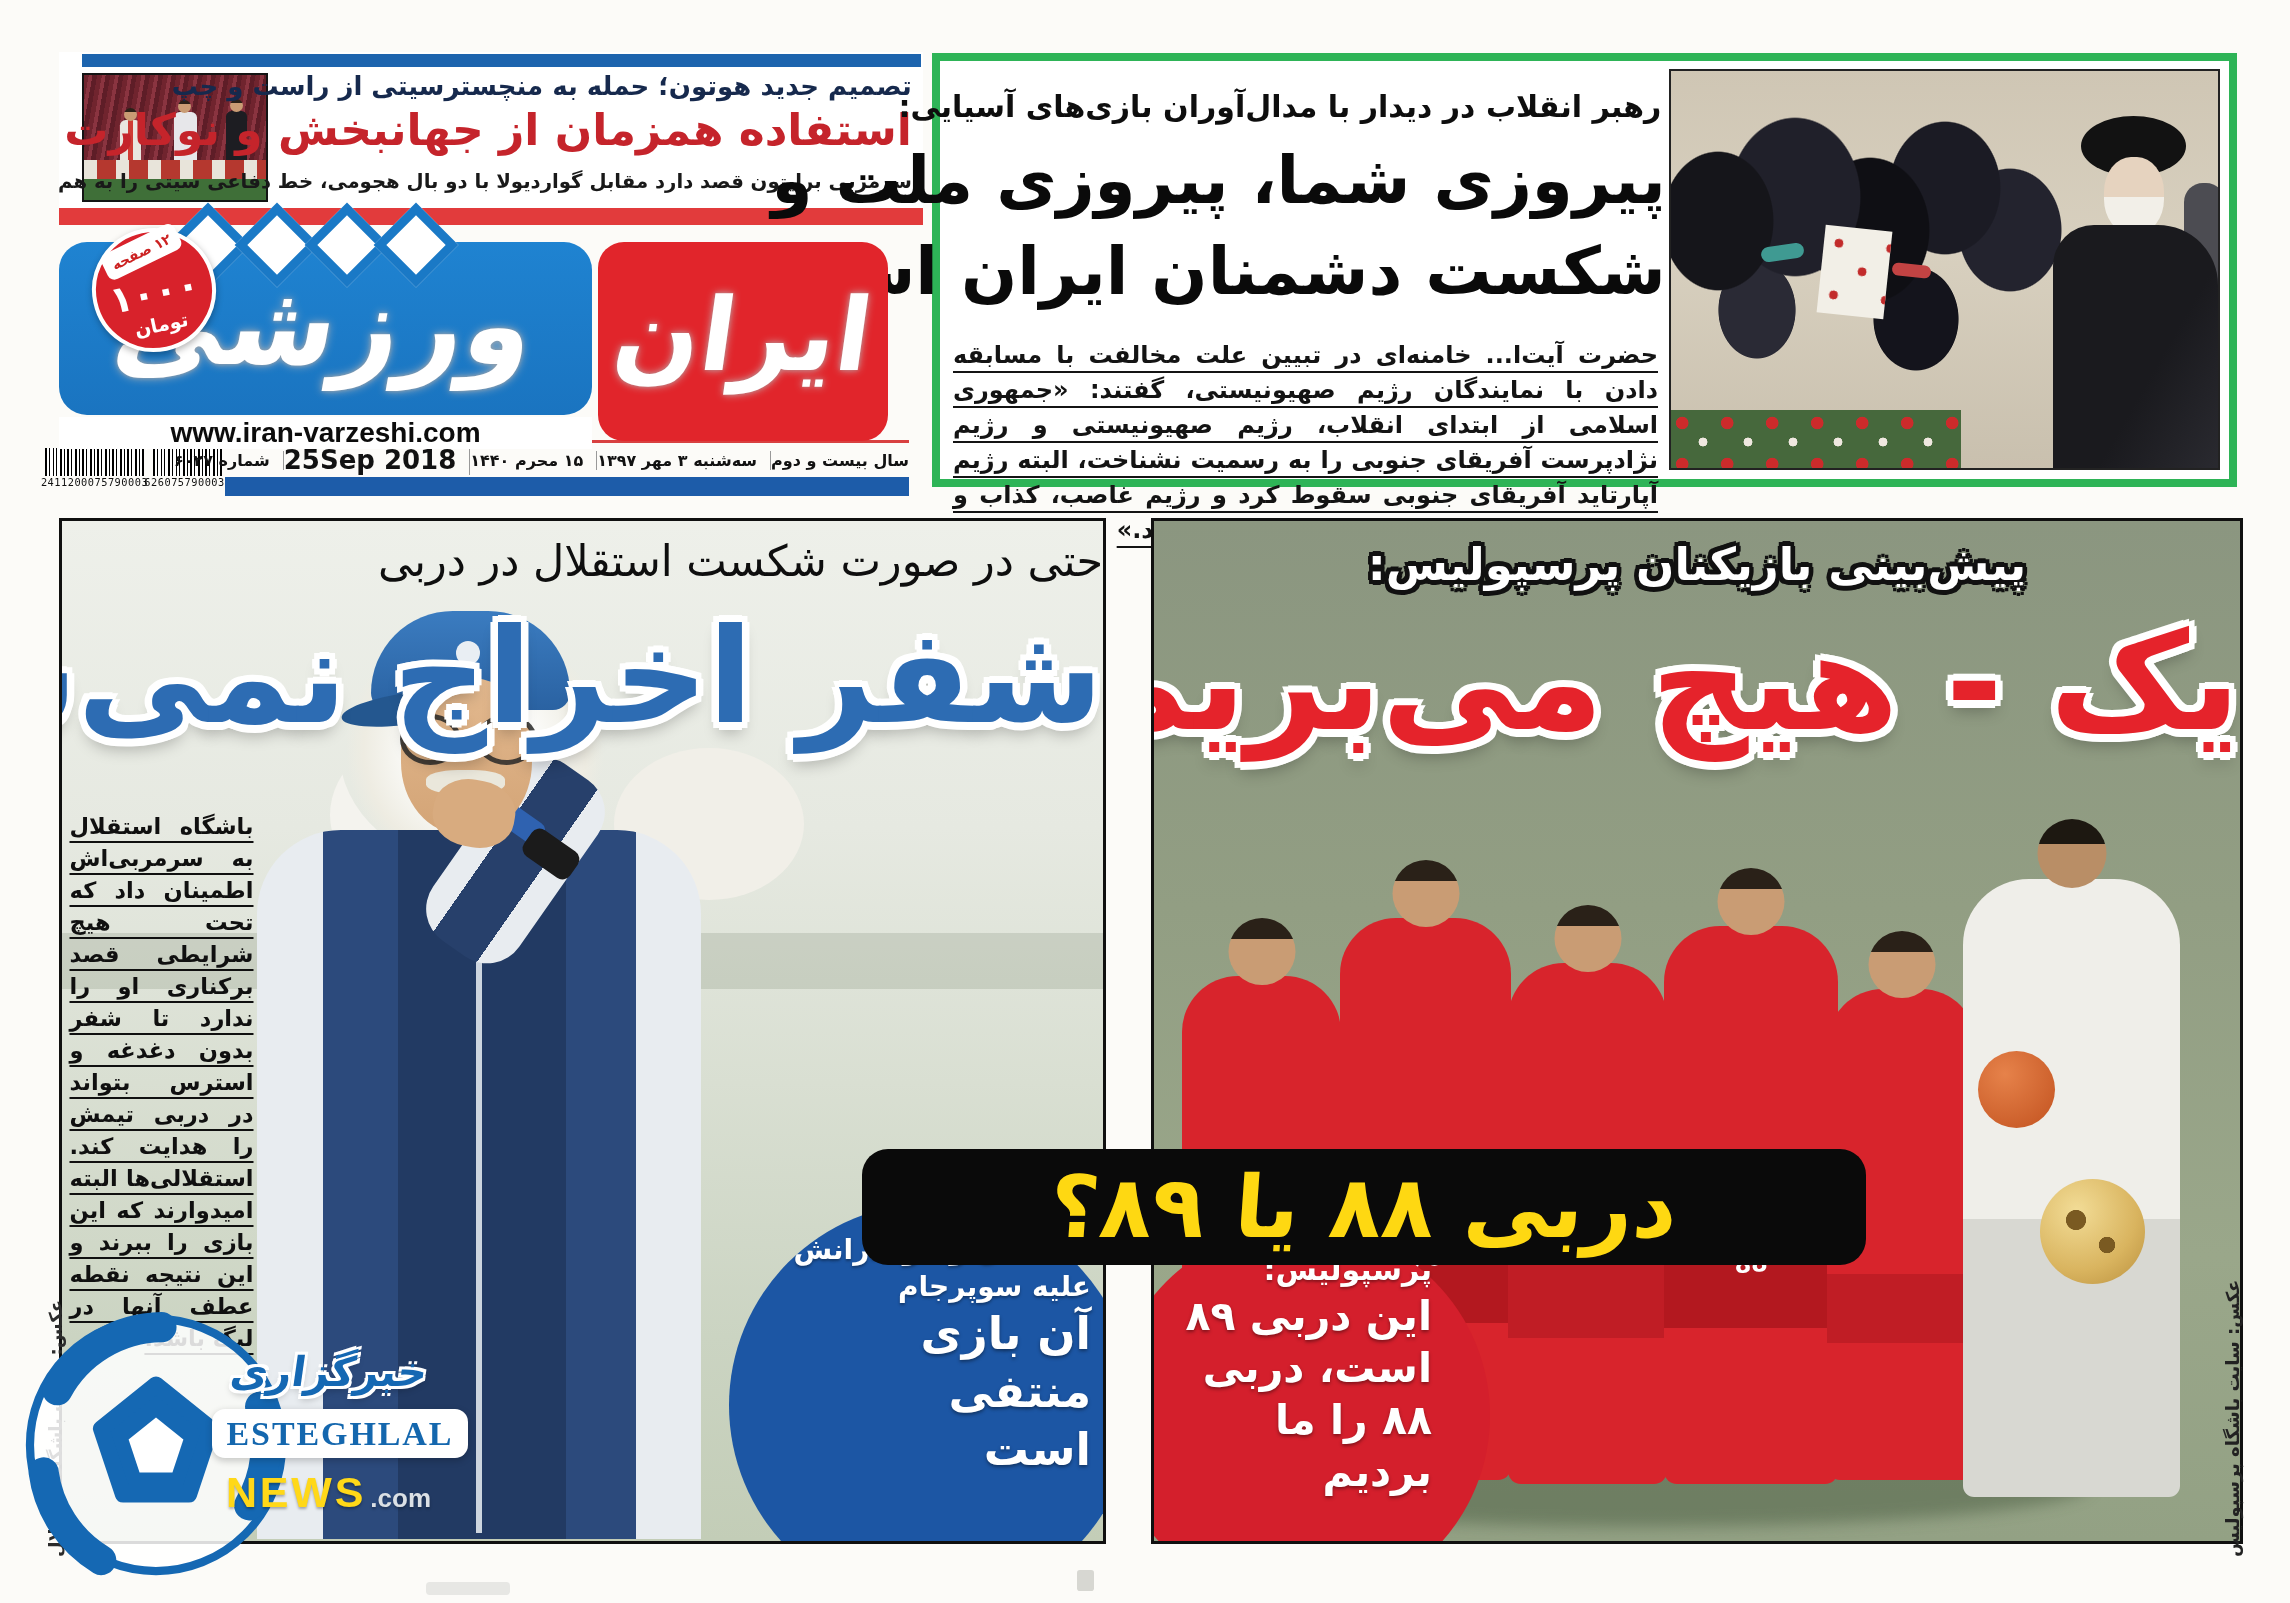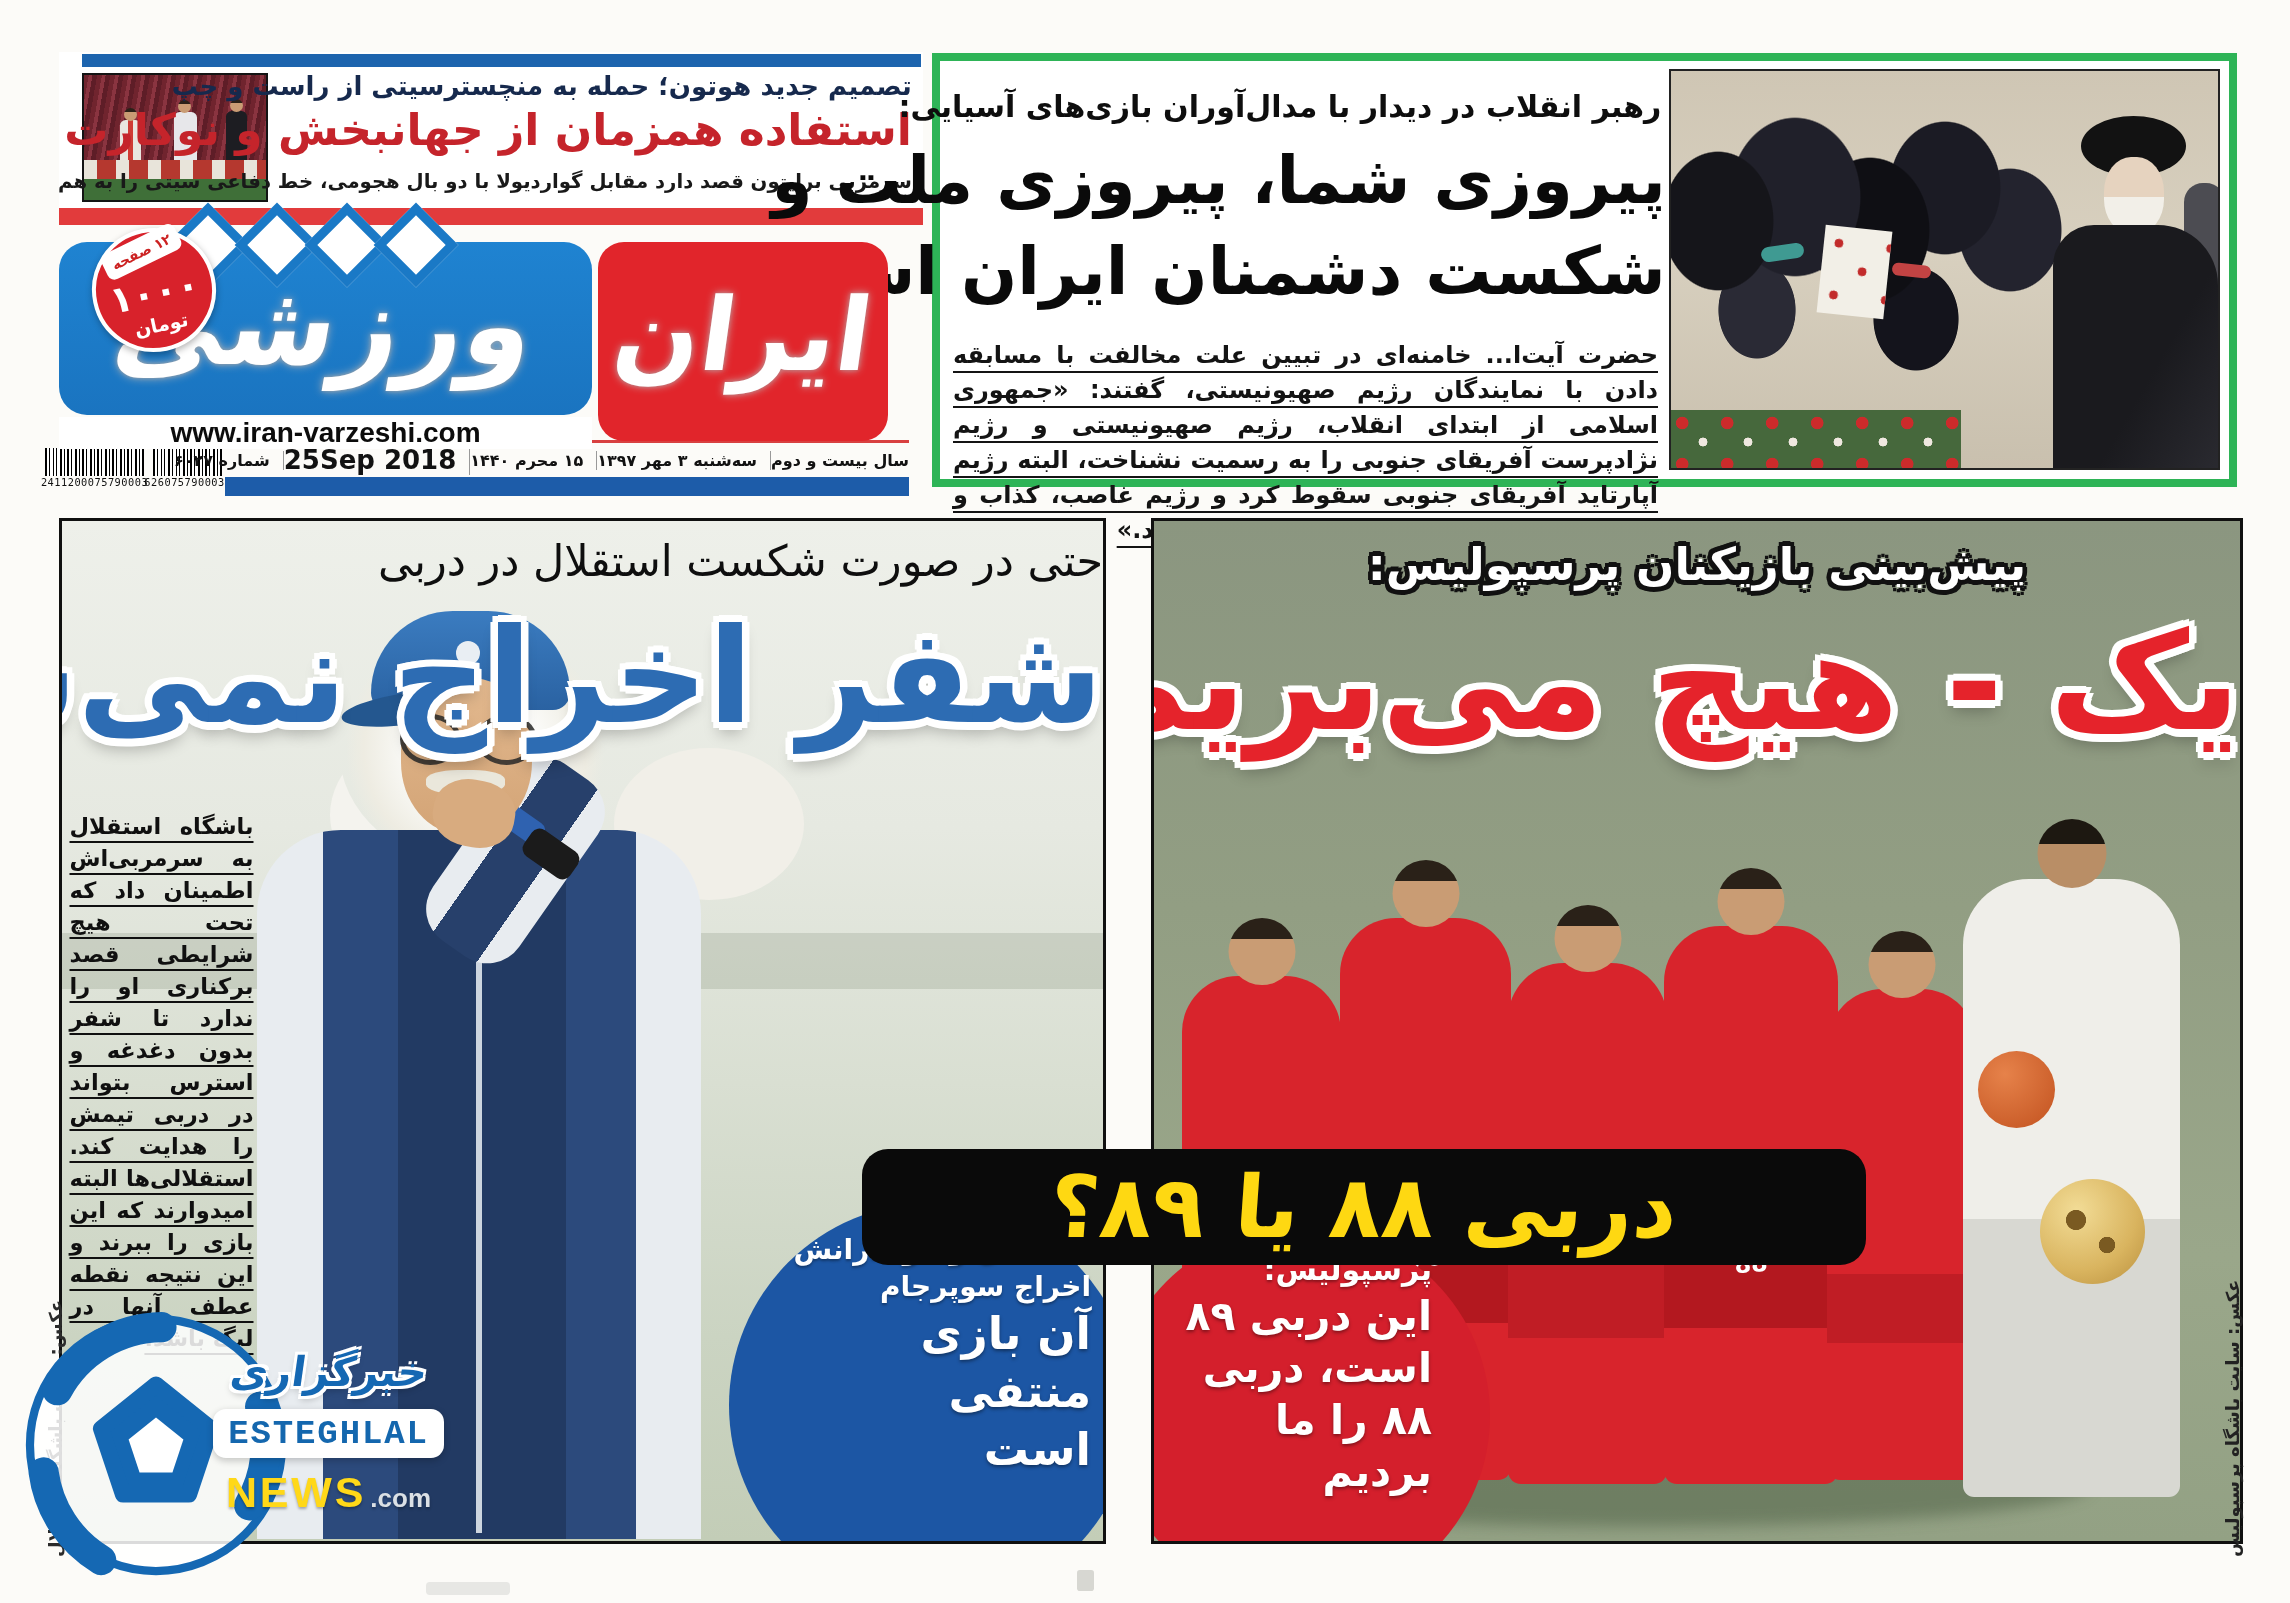--- a/index.html
+++ b/index.html
@@ -167,21 +167,21 @@
   .vcap-left{left:45px;top:1182px;height:375px}
   .vcap-right{left:2222px;top:1248px;height:309px;color:#222}
 
   
   .enews{left:7.5px;top:1299px;width:440px;height:305px;z-index:50}
   .enews-ball{left:11.2px;top:9.4px;width:274px;height:274px}
   .enews-col{left:204px;top:49px;width:234px;text-align:center}
   .enews-farsi{font-size:41px;font-weight:bold;color:#1568b3;transform:skewX(-8deg);
     text-shadow:-2.8px -2.8px 0 #fff,2.8px -2.8px 0 #fff,-2.8px 2.8px 0 #fff,2.8px 2.8px 0 #fff,0 3.7px 7.5px rgba(0,0,0,.25)}
   .enews-name{display:inline-block;margin-top:13px;background:#fff;border-radius:13px;padding:5.6px 15px;
-    color:#1467ae;font-family:Liberation Mono, monospace;font-size:34px;font-weight:bold;letter-spacing:1.9px;box-shadow:0 2.8px 7.5px rgba(0,0,0,.2)}
+    color:#1467ae;font-family:Liberation Serif, serif;font-size:34px;font-weight:bold;letter-spacing:1.9px;box-shadow:0 2.8px 7.5px rgba(0,0,0,.2)}
   .enews-news{margin-top:9.4px;font-family:"Liberation Sans",sans-serif;font-weight:bold}
   .enews-news .yellow{font-size:43px;color:#ffd818;text-shadow:0 1.9px 2.8px rgba(0,0,0,.3);letter-spacing:2.8px}
   .enews-news .tld{font-size:26px;color:#dbe0e5;text-shadow:0 1.9px 2.8px rgba(0,0,0,.3)}
 
   .smudge1{left:426px;top:1582px;width:84px;height:13px;background:#e7e7e4;border-radius:3.7px}
   .smudge2{left:1077px;top:1570px;width:17px;height:20.6px;background:#d7d7d2;border-radius:2.8px}
 </style>
 </head>
 <body>
 
@@ -274,21 +274,21 @@
     <div class="abs c-glasses"></div>
     <div class="abs c-mustache"></div>
     <div class="abs c-hand"></div>
 
     <div class="abs lb-kicker rtl">حتی در صورت شکست استقلال در دربی</div>
     <div class="abs lb-headline rtl outline-white">شفر اخراج نمی‌شود</div>
     <div class="abs lb-body">باشگاه استقلال به سرمربی‌اش اطمینان داد که تحت هیچ شرایطی قصد برکناری او را ندارد تا شفر بدون دغدغه و استرس بتواند در دربی تیمش را هدایت کند. استقلالی‌ها البته امیدوارند که این بازی را ببرند و این نتیجه نقطه عطف آنها در لیگ باشد.</div>
 
     <div class="abs blue-circle">
       <div class="bc-s">استقلال و هوادارانش</div>
-      <div class="bc-s">اخراج سوپرجام</div>
+      <div class="bc-s">علیه سوپرجام</div>
       <div class="bc-l">آن بازی</div>
       <div class="bc-l">منتفی</div>
       <div class="bc-l">است</div>
     </div>
   </div>
 
   <div class="abs right-block">
     <div class="abs rp-shadow"></div>
     <div class="abs rp rp1"></div>
     <div class="abs rp rp2 shorts-red">

